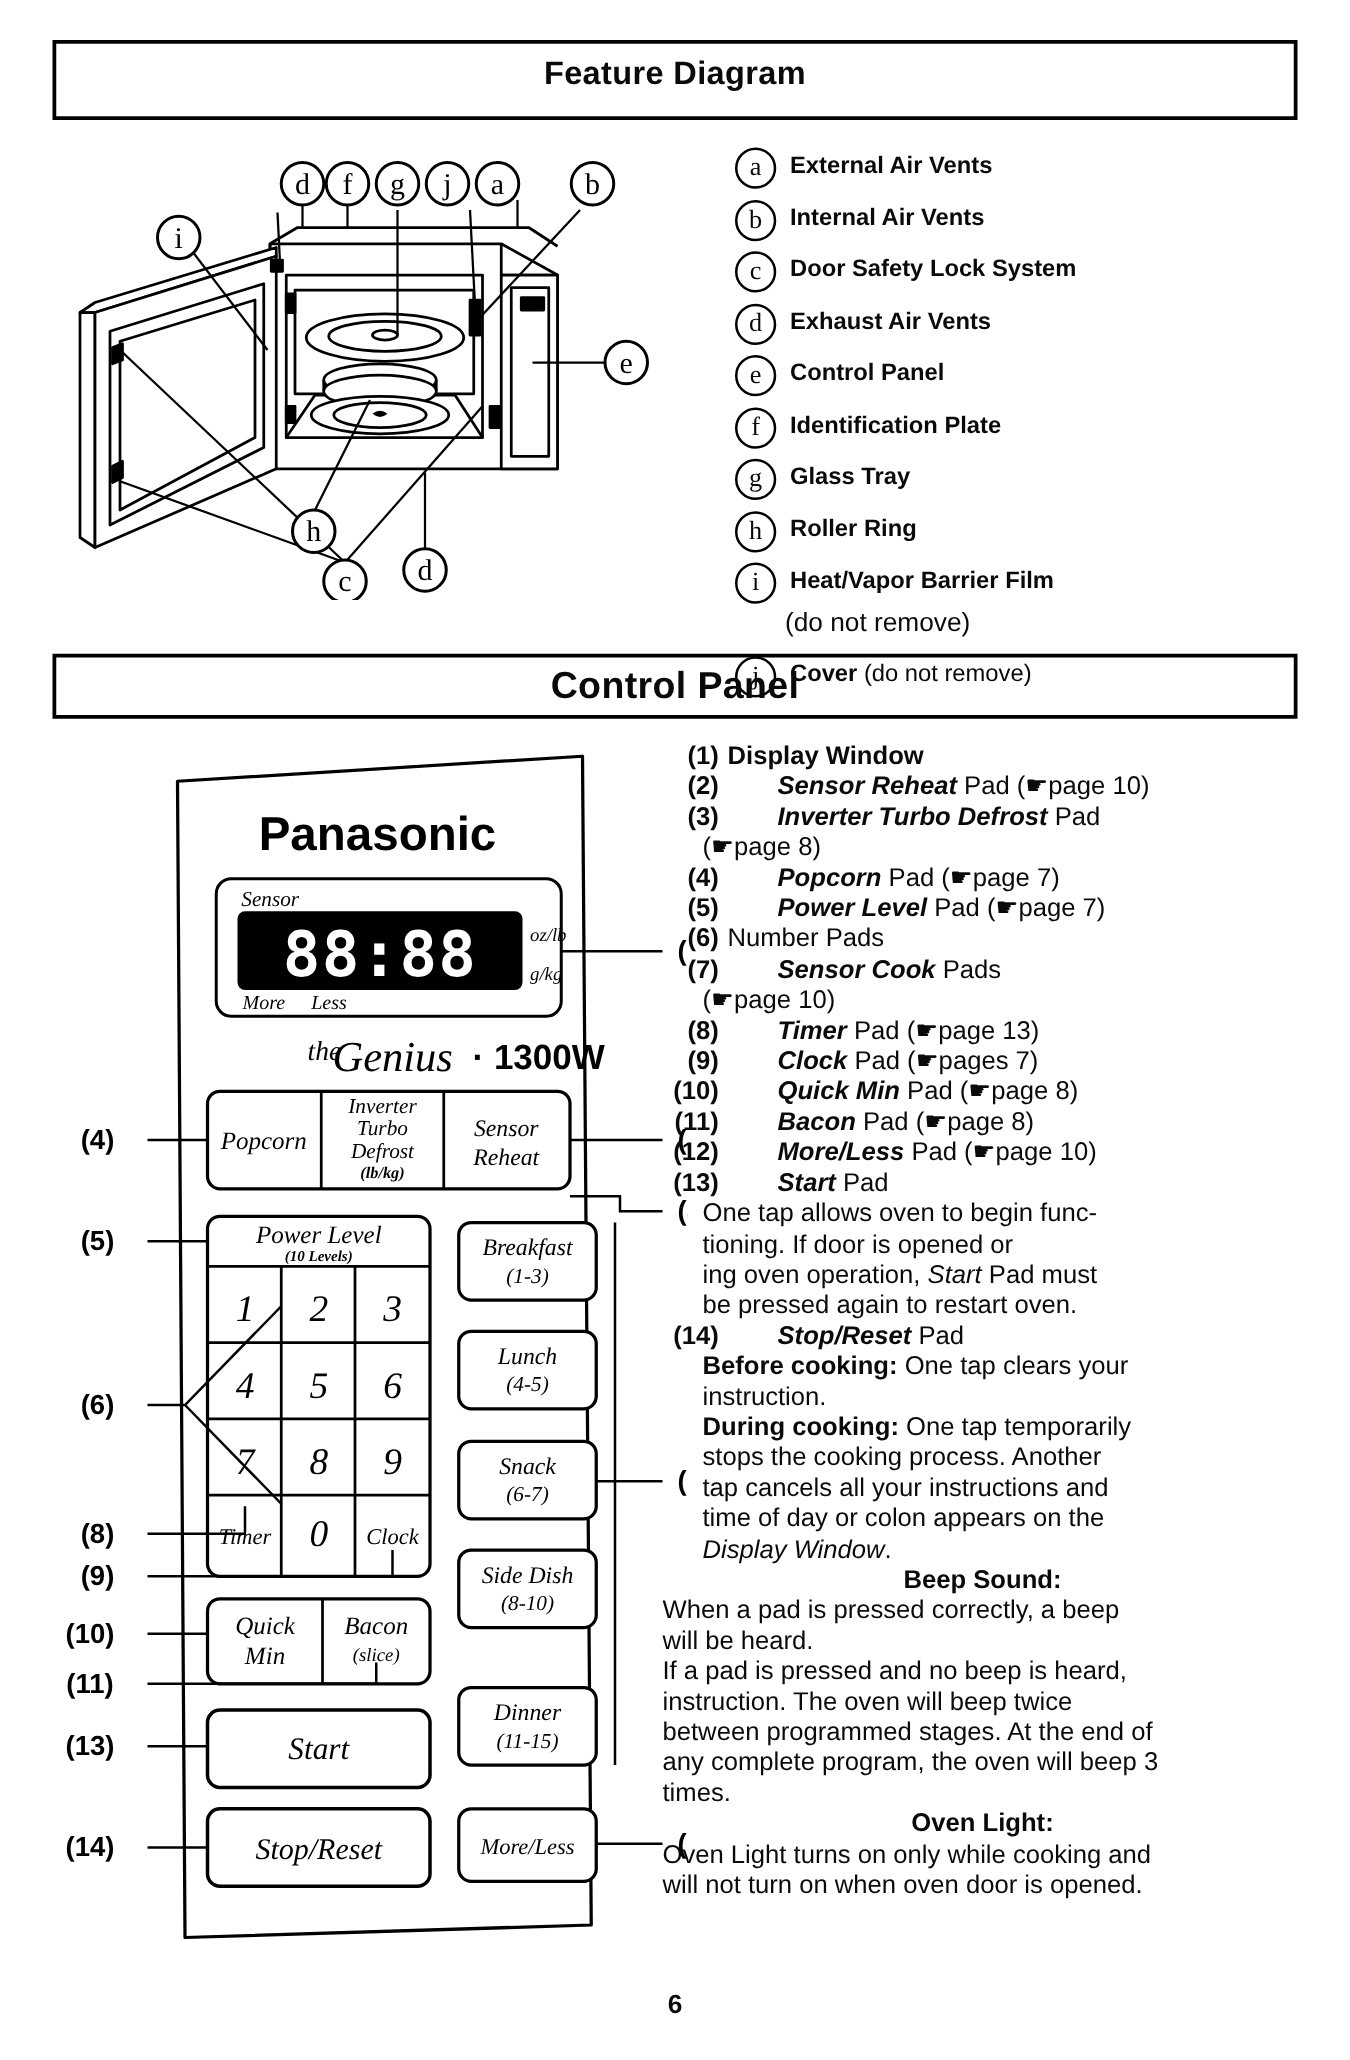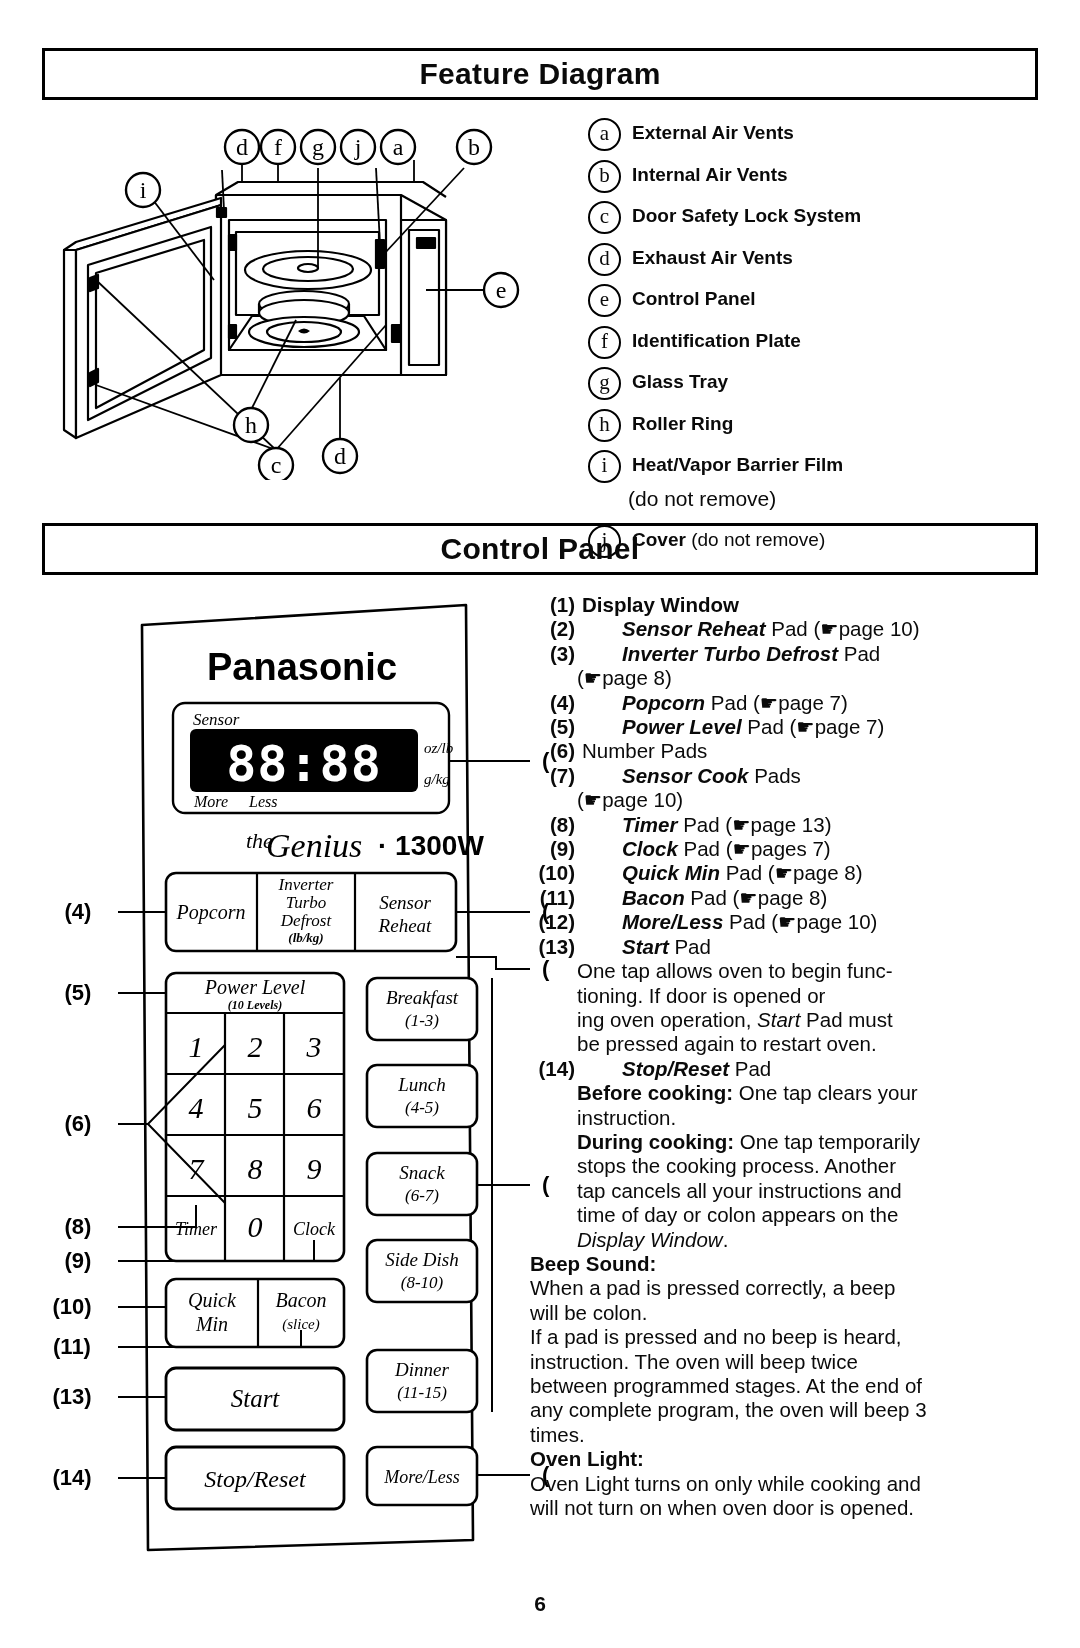--- a/index.html
+++ b/index.html
@@ -20,21 +20,21 @@
   .section-bar {
     position: absolute;
     left: 42px;
     width: 996px;
     border: 3px solid #000;
     box-sizing: border-box;
     text-align: center;
     font-weight: bold;
     letter-spacing: .3px;
   }
-  #feature-bar { top: 48px; height: 52px; line-height: 46px; font-size: 30px; }
+  #feature-bar { top: 32px; height: 64px; line-height: 46px; font-size: 26px; }
   #control-bar { top: 523px; height: 52px; line-height: 46px; font-size: 30px; }
 
   
   .legend {
     position: absolute;
     left: 588px;
     top: 118px;
     width: 450px;
   }
   .legend-row {
@@ -105,24 +105,24 @@
     font-weight: bold;
     width: 52px;
     text-align: right;
     padding-right: 7px;
     box-sizing: border-box;
   }
   .cp-body { flex: 1 1 auto; }
   .cp-body b { font-weight: bold; }
   .cp-body i { font-style: italic; font-weight: bold; margin-left: 40px; }
   .cp-cont {
-    margin-left: 47px;
+    margin-left: 32px;
   }
   .para { margin-left: 0; }
-  .hdr { font-weight: bold; }
+  .hdr { font-weight: bold; text-align: center; }
 
   
   #page-number {
     position: absolute;
     left: 0;
     width: 1080px;
     top: 1592px;
     text-align: center;
     font-size: 21px;
     font-weight: bold;
@@ -486,21 +486,21 @@
   <div class="cp-cont"><b>Before cooking:</b><span> One tap clears your</span></div>
   <div class="cp-cont">instruction.</div>
   <div class="cp-cont"><b>During cooking:</b><span> One tap temporarily</span></div>
   <div class="cp-cont">stops the cooking process.  Another</div>
   <div class="cp-cont">tap cancels all your instructions and</div>
   <div class="cp-cont">time of day or colon appears on the</div>
   <div class="cp-cont"><i>Display Window</i><span>.</span></div>
 
   <div class="para hdr">Beep Sound:</div>
   <div class="para">When a pad is pressed correctly, a beep</div>
-  <div class="para">will be colon.</div>
+  <div class="para">will be heard.</div>
   <div class="para">If a pad is pressed and no beep is heard,</div>
   <div class="para">instruction. The oven will beep twice</div>
   <div class="para">between programmed stages. At the end of</div>
   <div class="para">any complete program, the oven will beep 3</div>
   <div class="para">times.</div>
 
   <div class="para hdr">Oven Light:</div>
   <div class="para">Oven Light turns on only while cooking and</div>
   <div class="para">will not turn on when oven door is opened.</div>
 </div>

